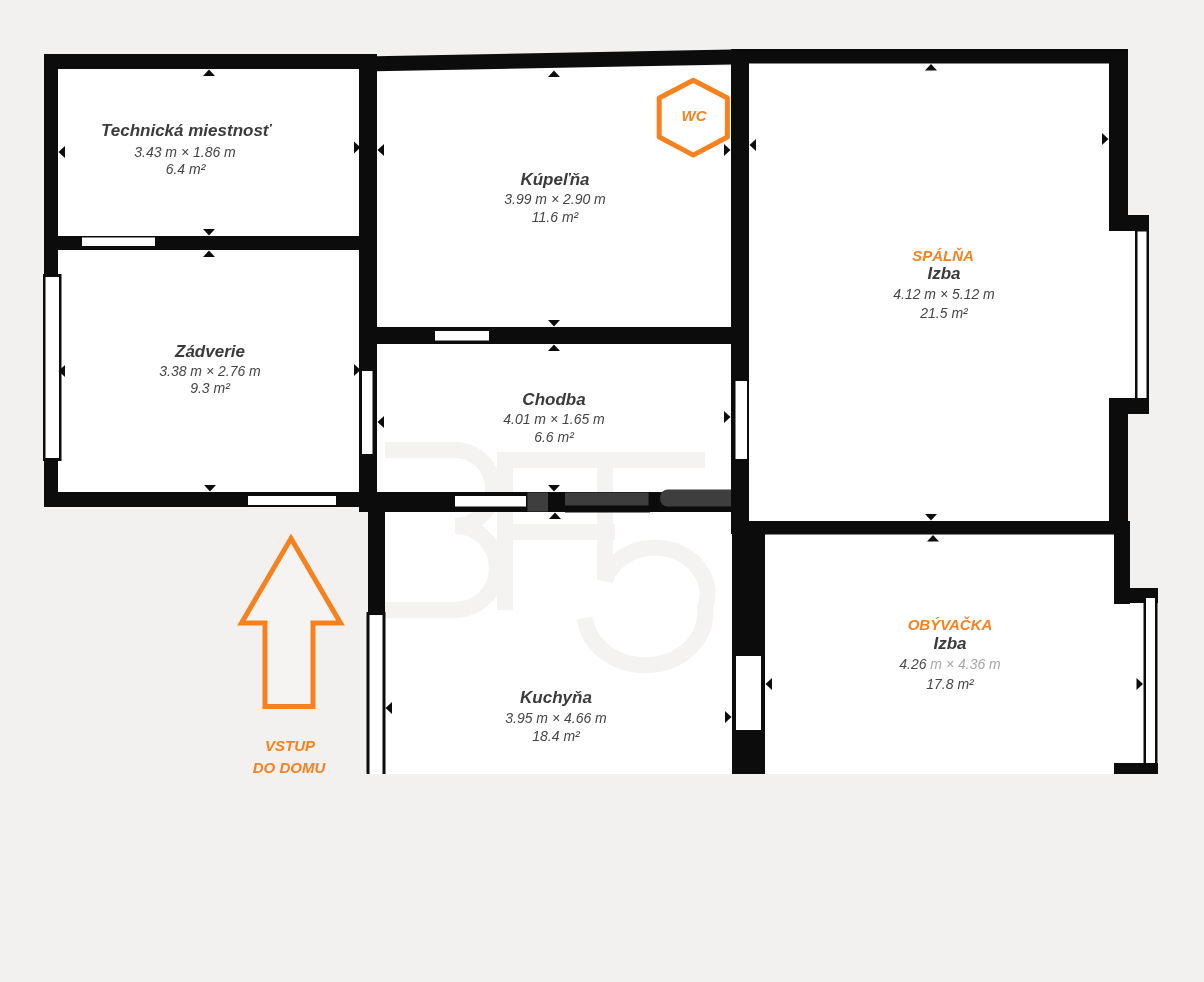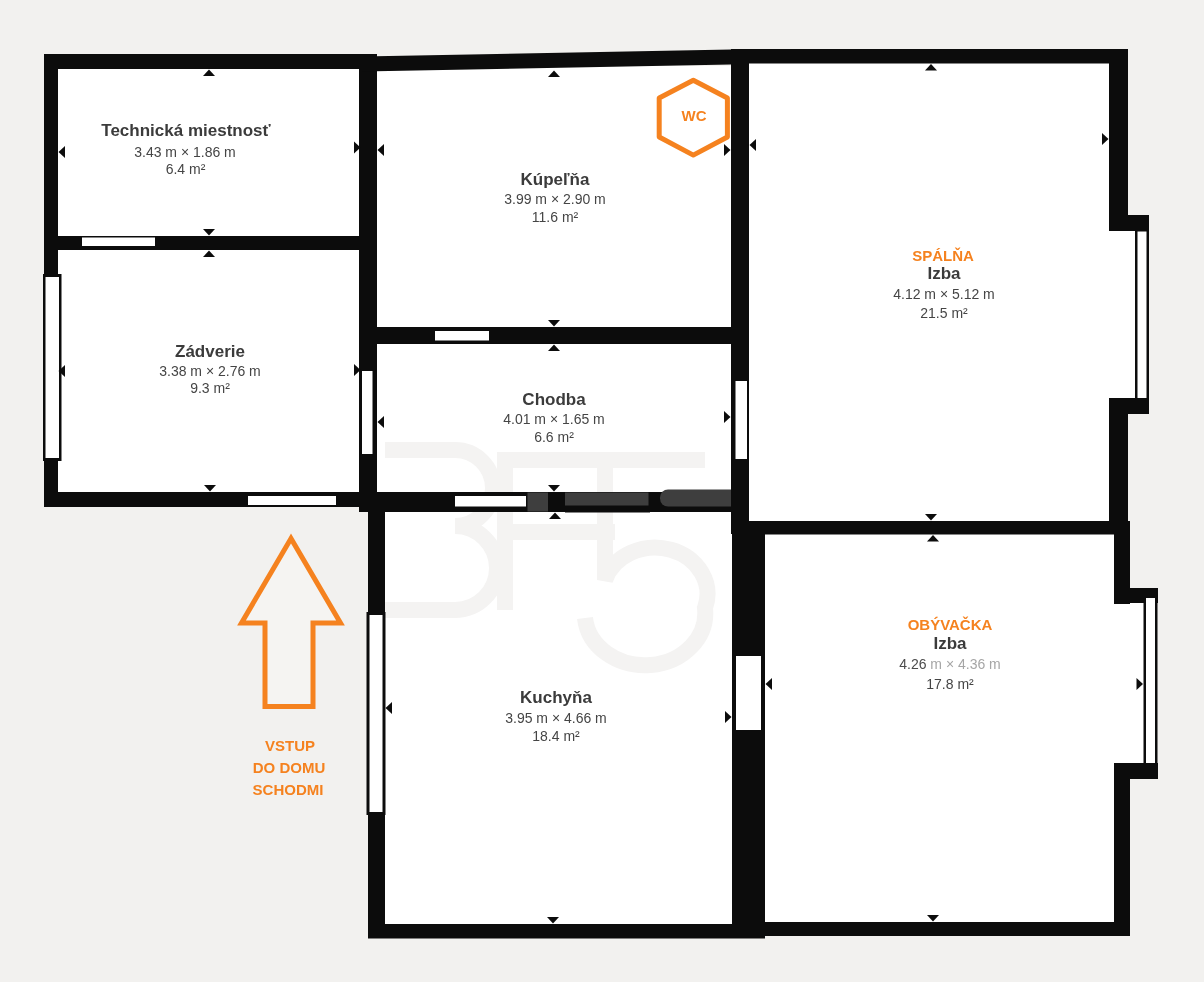--- a/index.html
+++ b/index.html
@@ -1,16 +1,16 @@
 <!DOCTYPE html>
 <html><head>
 <meta charset="utf-8">
 <style>
   html,body{margin:0;padding:0;background:#f2f1ef;}
-  .wrap{position:relative;width:1204px;height:982px;overflow:hidden;background:#f2f1ef;}
+  .wrap{position:relative;width:1204px;height:774px;overflow:hidden;background:#f2f1ef;font-style:italic;}
   svg{position:absolute;left:0;top:0;}
   text{font-family:"Liberation Sans",sans-serif;}
   .nm{font-weight:bold;font-size:17px;fill:#3b3b3b;}
   .dm{font-size:14px;fill:#454545;}
   .or{font-weight:bold;fill:#f5821f;}
 </style>
 </head>
 <body>
 <div class="wrap">
 <svg width="1204" height="982" viewBox="0 0 1204 982">

